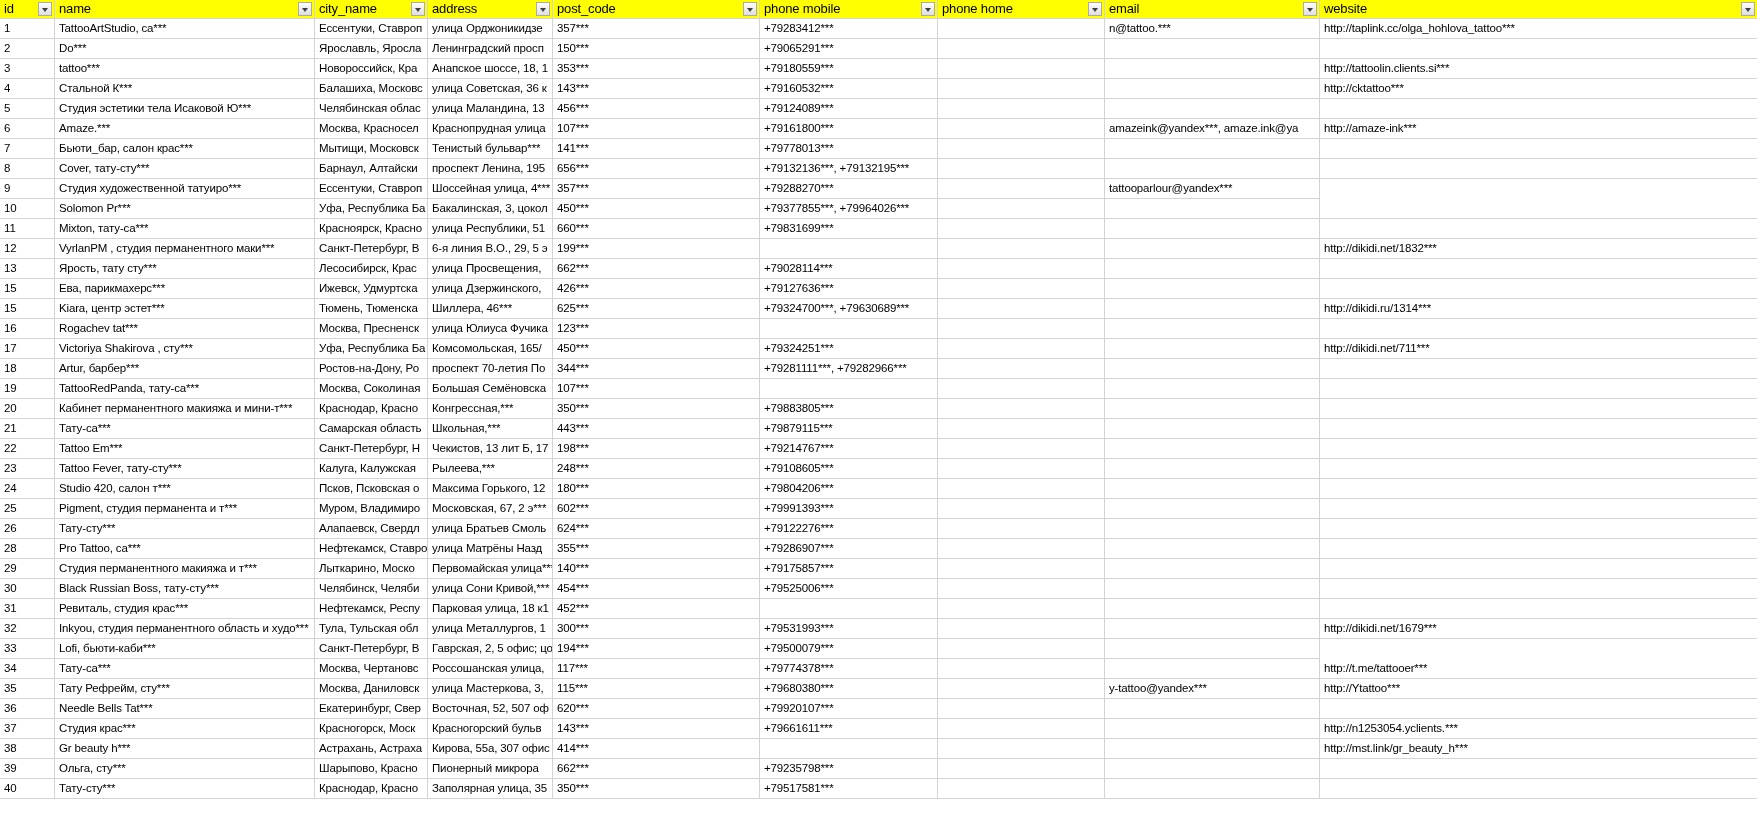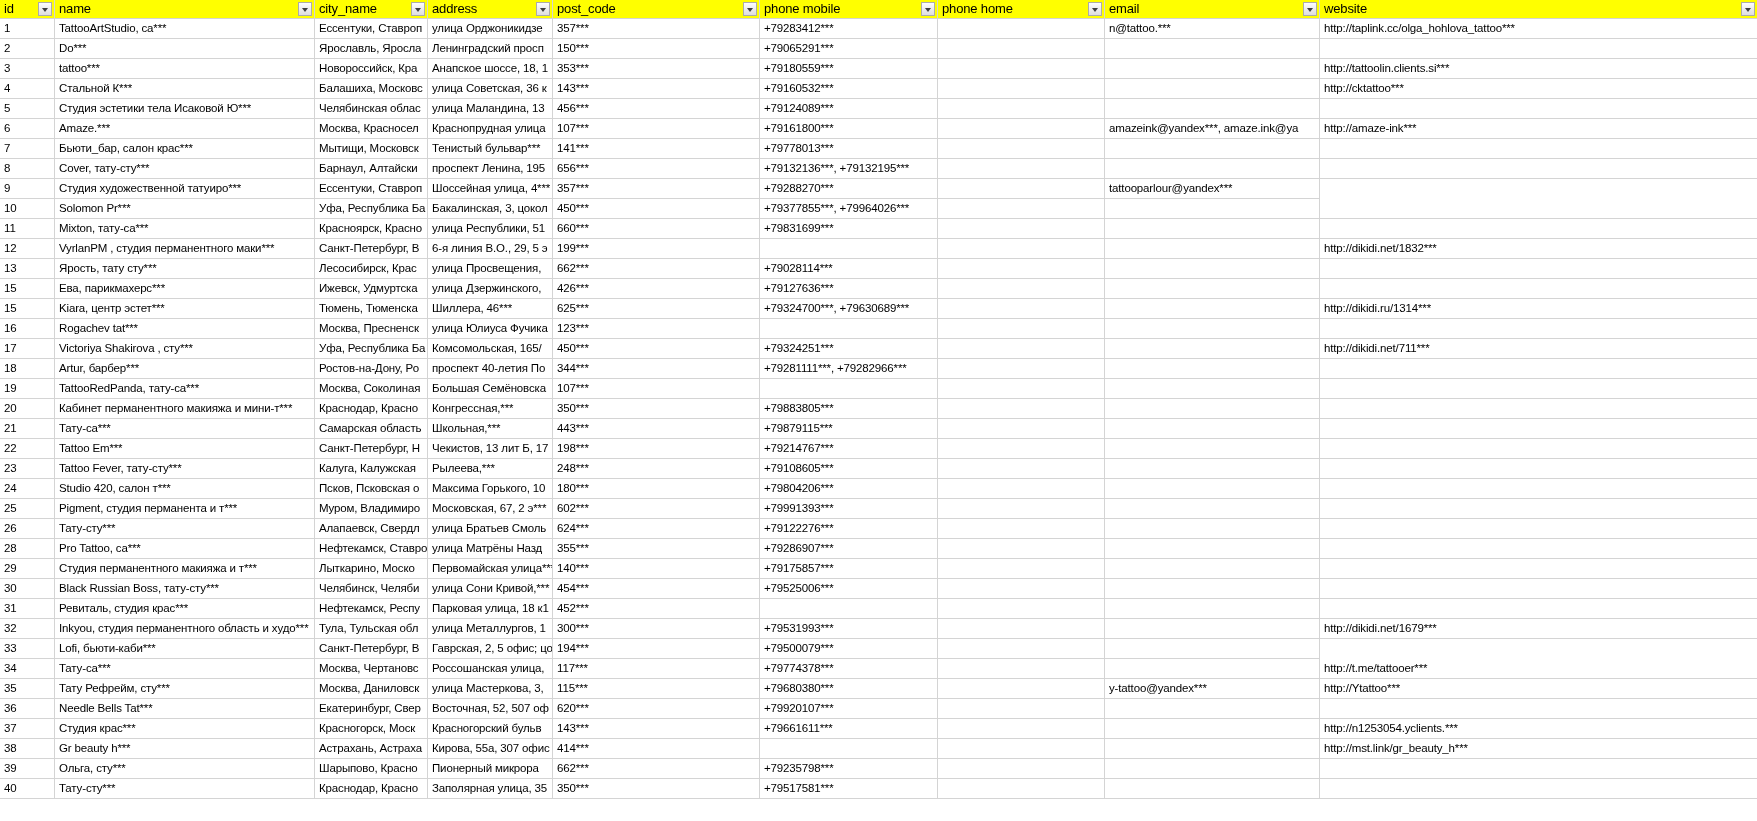--- a/index.html
+++ b/index.html
@@ -282,21 +282,21 @@
       <div class="cell col4">450***</div>
       <div class="cell col5">+79324251***</div>
       <div class="cell col6"></div>
       <div class="cell col7"></div>
       <div class="cell col8">http://dikidi.net/711***</div>
     </div>
     <div class="row">
       <div class="cell col0">18</div>
       <div class="cell col1">Artur, барбер***</div>
       <div class="cell col2">Ростов-на-Дону, Ро</div>
-      <div class="cell col3">проспект 40-летия По</div>
+      <div class="cell col3">проспект 70-летия По</div>
       <div class="cell col4">344***</div>
       <div class="cell col5">+79281111***, +79282966***</div>
       <div class="cell col6"></div>
       <div class="cell col7"></div>
       <div class="cell col8"></div>
     </div>
     <div class="row">
       <div class="cell col0">19</div>
       <div class="cell col1">TattooRedPanda, тату-са***</div>
       <div class="cell col2">Москва, Соколиная</div>
@@ -348,21 +348,21 @@
       <div class="cell col4">248***</div>
       <div class="cell col5">+79108605***</div>
       <div class="cell col6"></div>
       <div class="cell col7"></div>
       <div class="cell col8"></div>
     </div>
     <div class="row">
       <div class="cell col0">24</div>
       <div class="cell col1">Studio 420, салон т***</div>
       <div class="cell col2">Псков, Псковская о</div>
-      <div class="cell col3">Максима Горького, 10</div>
+      <div class="cell col3">Максима Горького, 12</div>
       <div class="cell col4">180***</div>
       <div class="cell col5">+79804206***</div>
       <div class="cell col6"></div>
       <div class="cell col7"></div>
       <div class="cell col8"></div>
     </div>
     <div class="row">
       <div class="cell col0">25</div>
       <div class="cell col1">Pigment, студия перманента и т***</div>
       <div class="cell col2">Муром, Владимиро</div>

